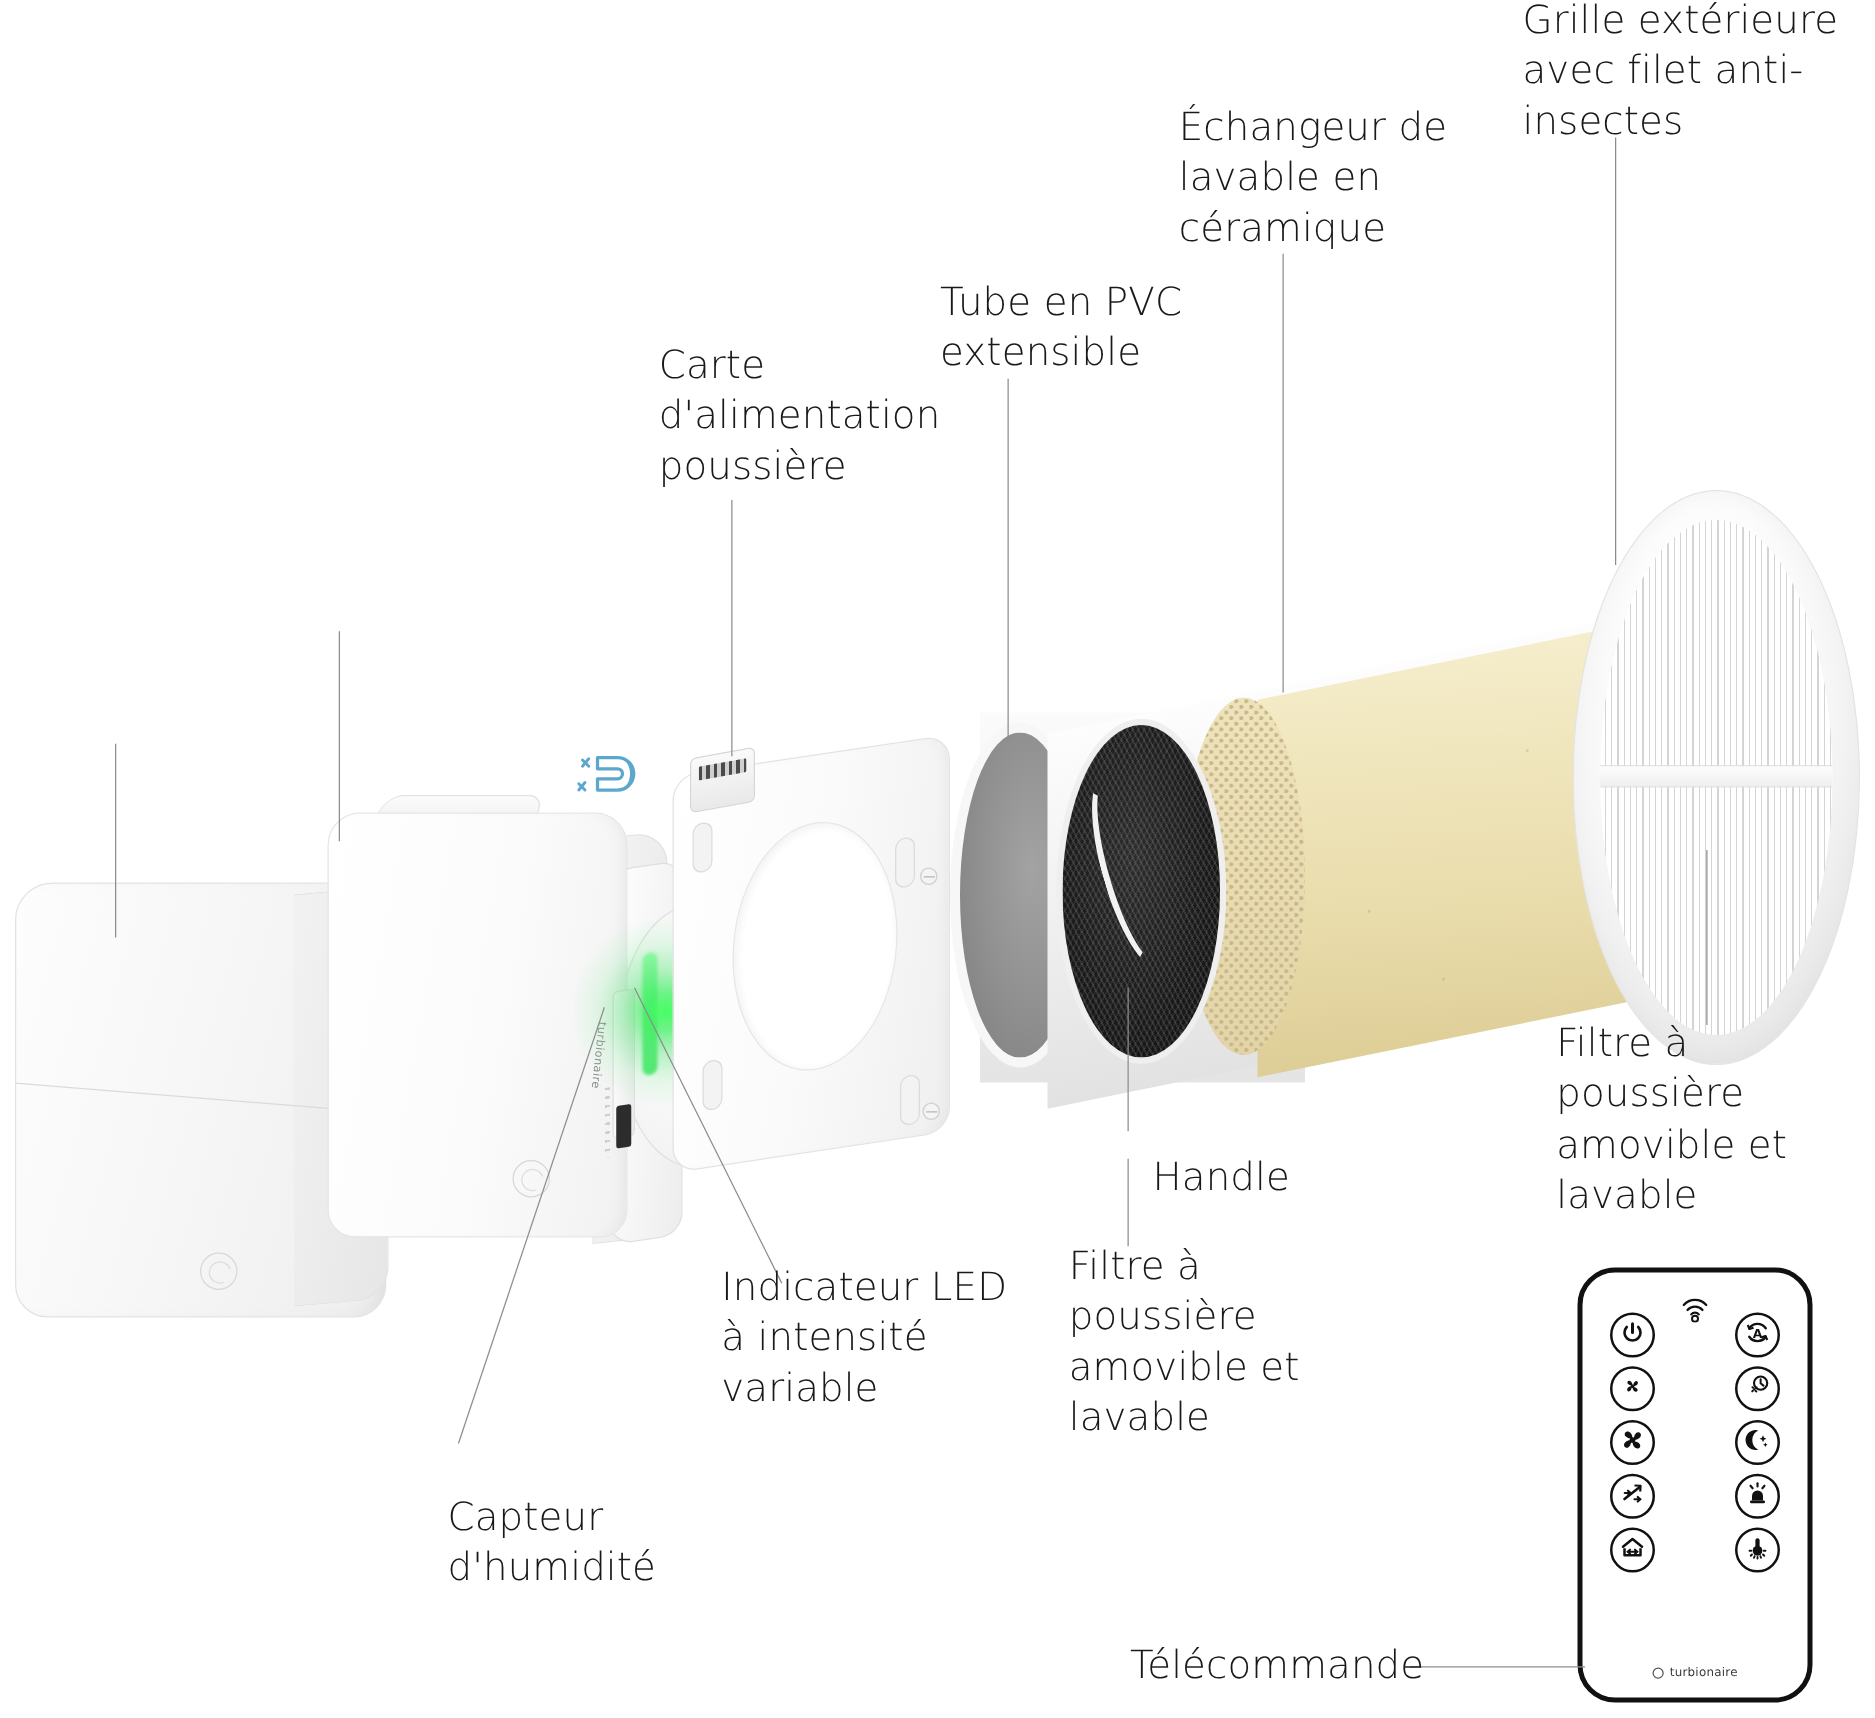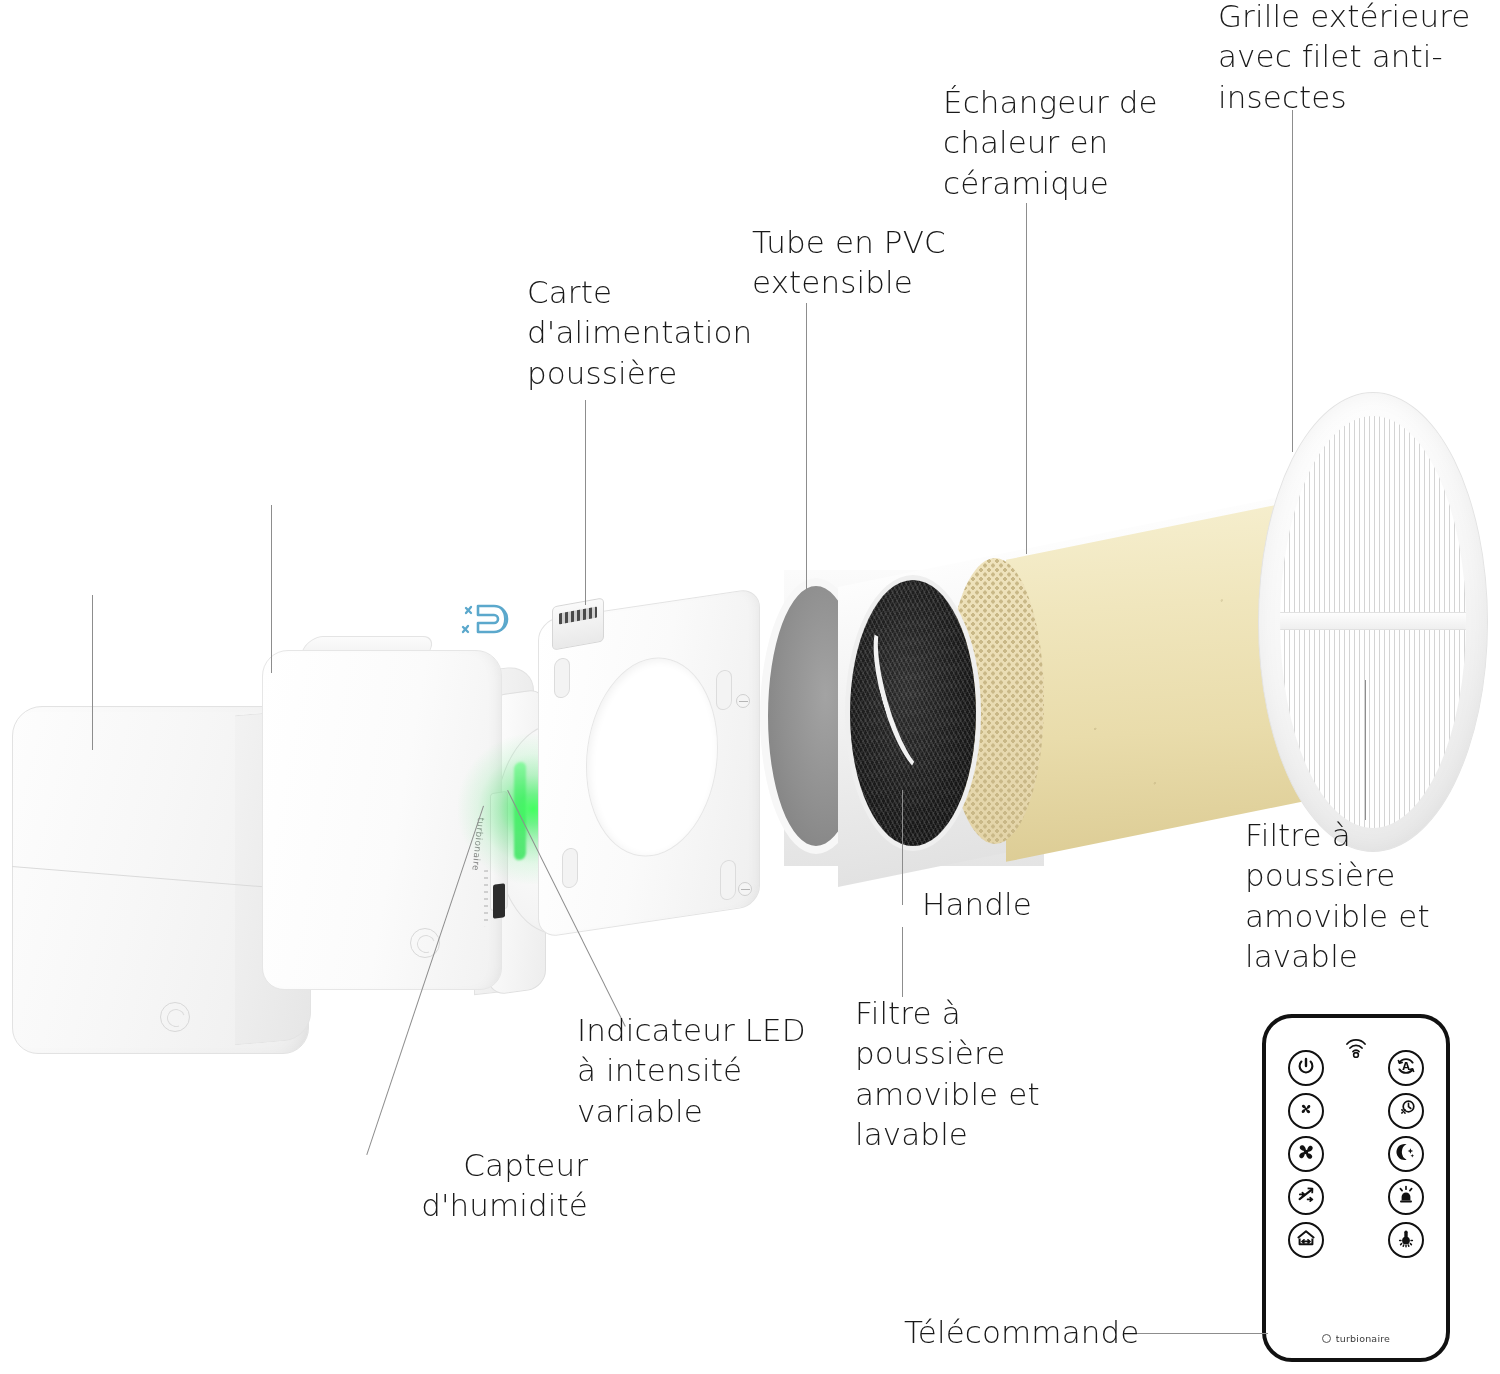--- a/index.html
+++ b/index.html
@@ -643,41 +643,41 @@
 
 
   <div class="callout" style="left:527px; top:272px; width:260px;">Carte
 d'alimentation
 poussière</div>
 
   <div class="callout" style="left:752px; top:222px; width:230px;">Tube en PVC
 extensible</div>
 
   <div class="callout" style="left:943px; top:82px;  width:250px;">Échangeur de
-chaleur en
+lavable en
 céramique</div>
 
   <div class="callout" style="left:1218px; top:-4px; width:275px;">Grille extérieure
 avec filet anti-
 insectes</div>
 
   <div class="callout" style="left:1245px; top:815px; width:250px;">Filtre à
 poussière
 amovible et
 lavable</div>
 
-  <div class="callout" style="left:922px;  top:884px; width:200px;">Handle</div>
+  <div class="callout" style="left:922px;  top:922px; width:200px;">Handle</div>
 
   <div class="callout" style="left:855px;  top:993px; width:230px;">Filtre à
 poussière
 amovible et
 lavable</div>
 
   <div class="callout" style="left:577px;  top:1010px; width:260px;">Indicateur LED
 à intensité
 variable</div>
 
-  <div class="callout" style="left:358px;  top:1145px; width:230px;text-align:right;">Capteur
+  <div class="callout" style="left:358px;  top:1194px; width:230px;">Capteur
 d'humidité</div>
 
   <div class="callout" style="left:904px;  top:1312px; width:280px;">Télécommande</div>
 
 </div>
 
 </body></html>

